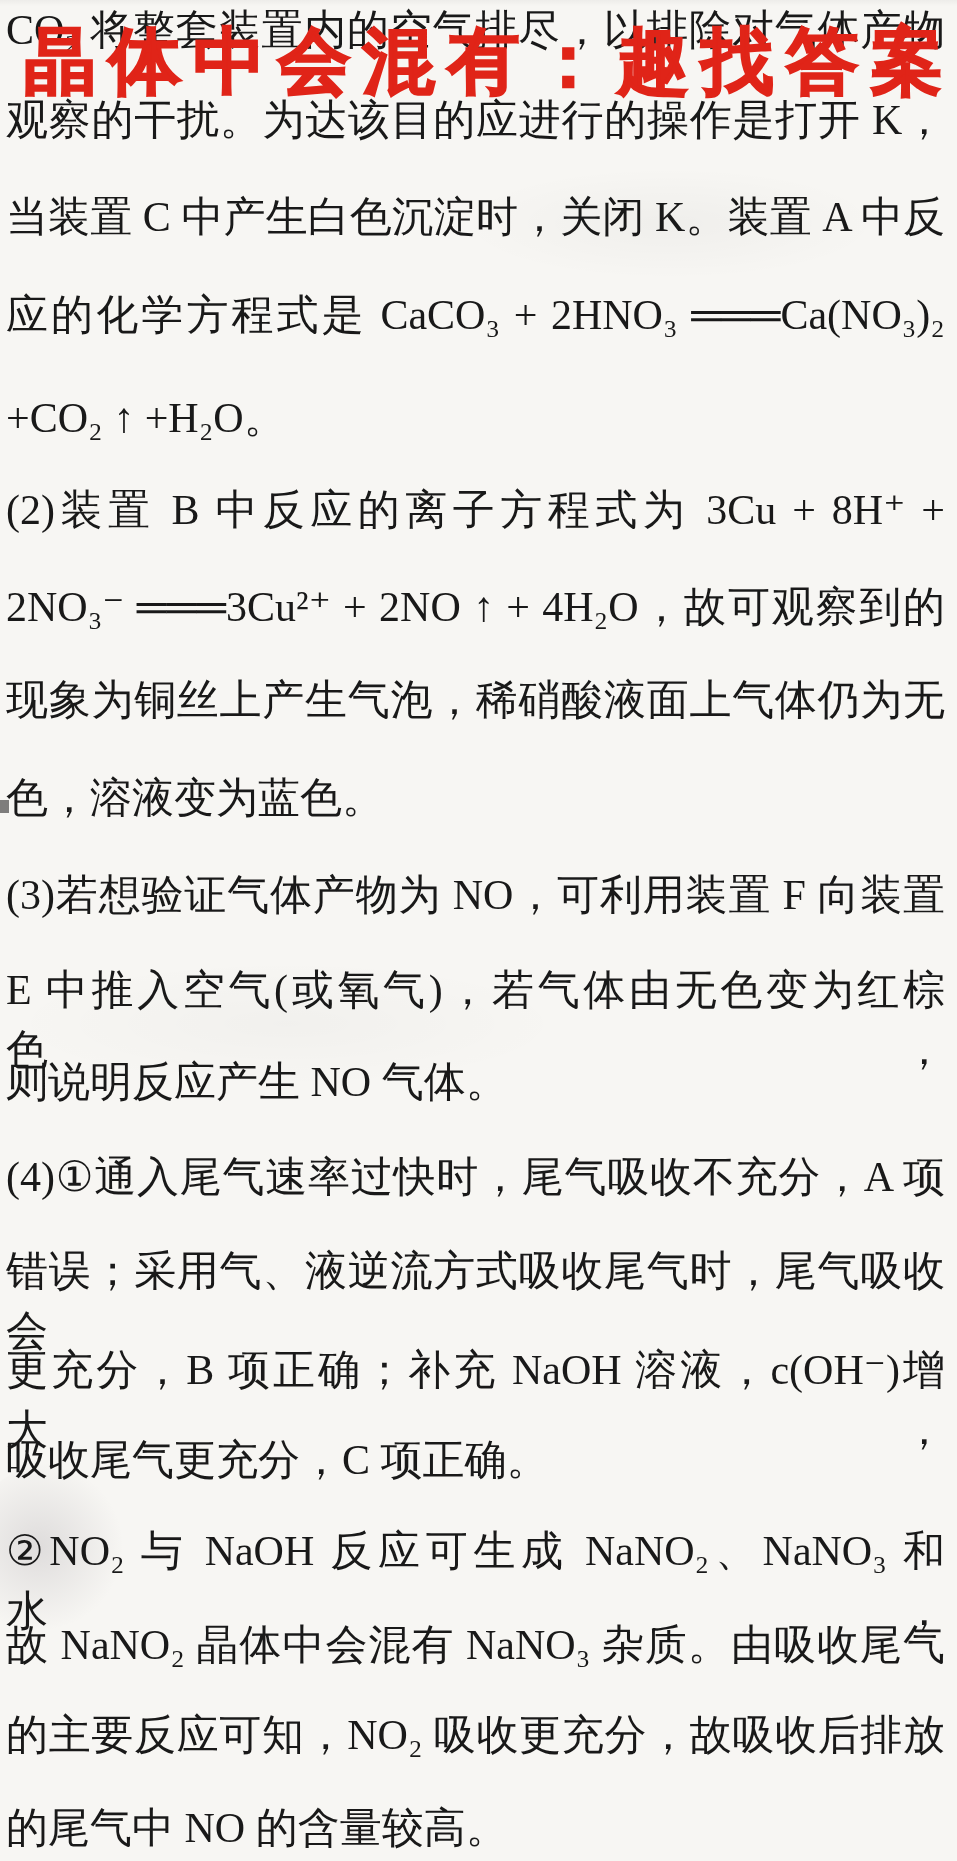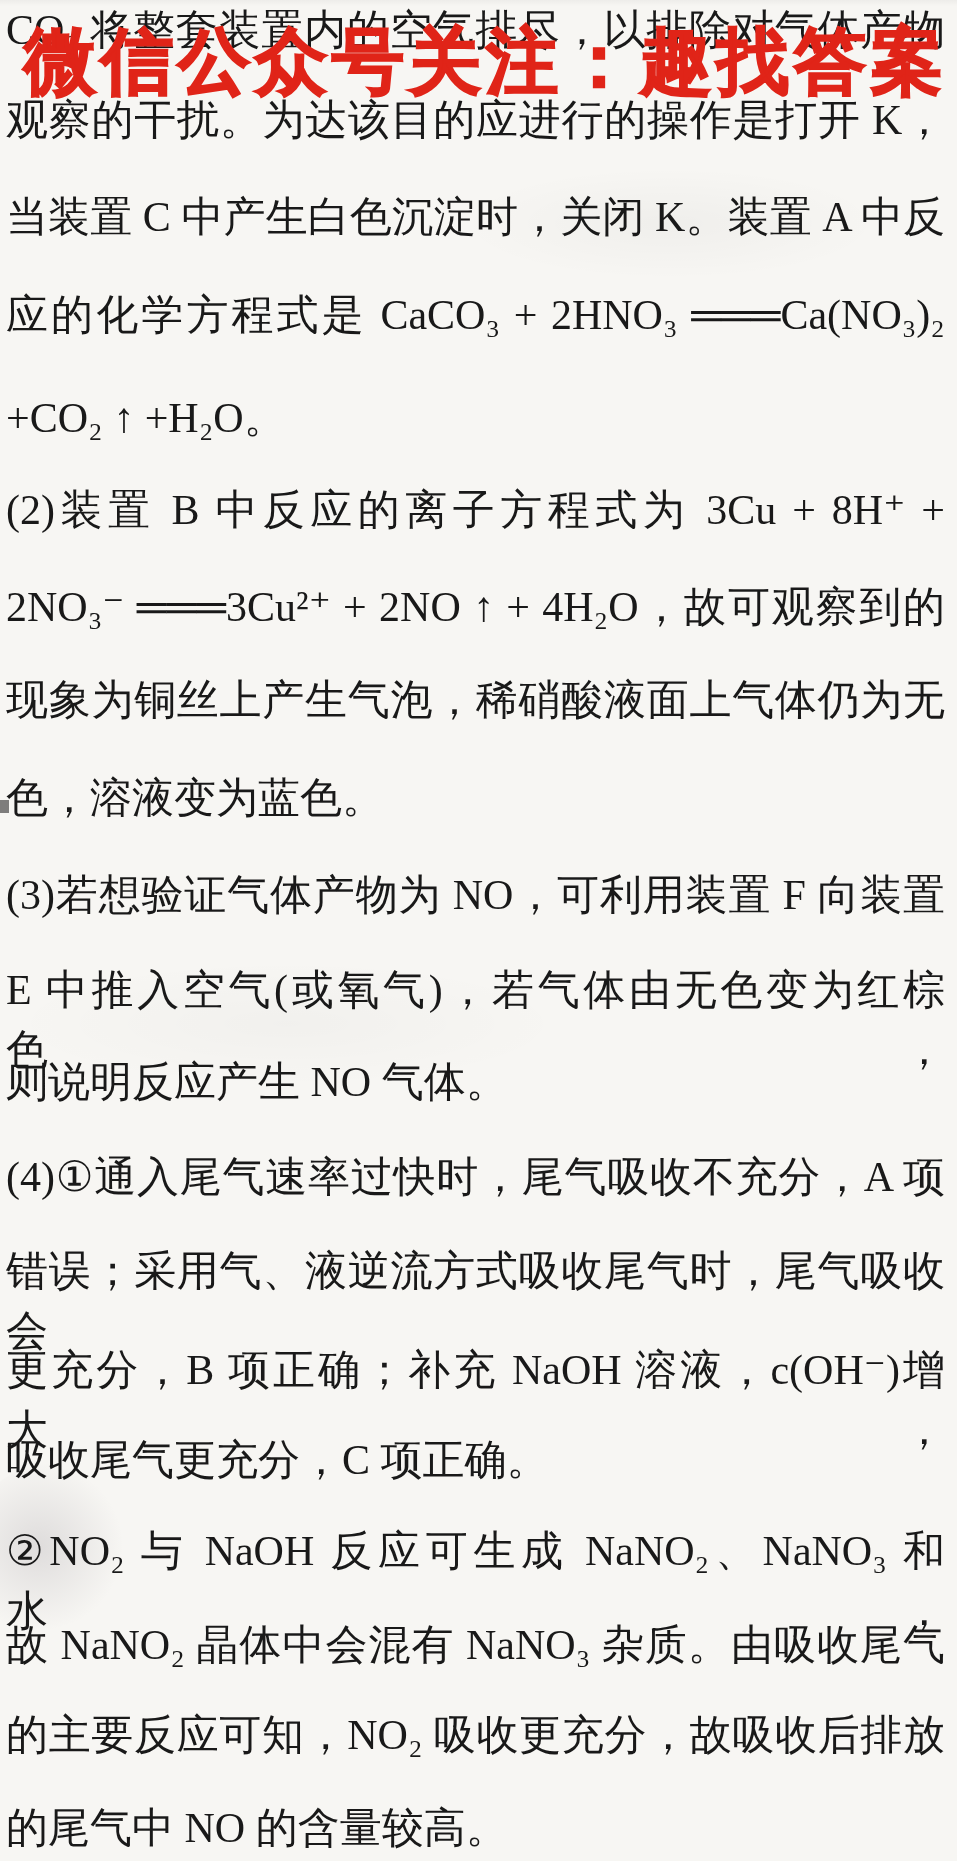--- a/index.html
+++ b/index.html
@@ -93,15 +93,15 @@
   <div class="line short" style="top:1052px">则说明反应产生 NO 气体。</div>
   <div class="line" style="top:1147px">(4)①通入尾气速率过快时，尾气吸收不充分，A 项</div>
   <div class="line" style="top:1241px">错误；采用气、液逆流方式吸收尾气时，尾气吸收会</div>
   <div class="line" style="top:1340px">更充分，B 项正确；补充 NaOH 溶液，c(OH⁻)增大，</div>
   <div class="line short" style="top:1430px">吸收尾气更充分，C 项正确。</div>
   <div class="line" style="top:1521px">②NO₂ 与 NaOH 反应可生成 NaNO₂、NaNO₃ 和水，</div>
   <div class="line" style="top:1615px">故 NaNO₂ 晶体中会混有 NaNO₃ 杂质。由吸收尾气</div>
   <div class="line" style="top:1705px">的主要反应可知，NO₂ 吸收更充分，故吸收后排放</div>
   <div class="line short" style="top:1798px">的尾气中 NO 的含量较高。</div>
 
-  <div class="watermark">微信公众号关注：趣找答案</div>
+  <div class="watermark">晶体中会混有：趣找答案</div>
 
 </div>
 
 </body></html>

